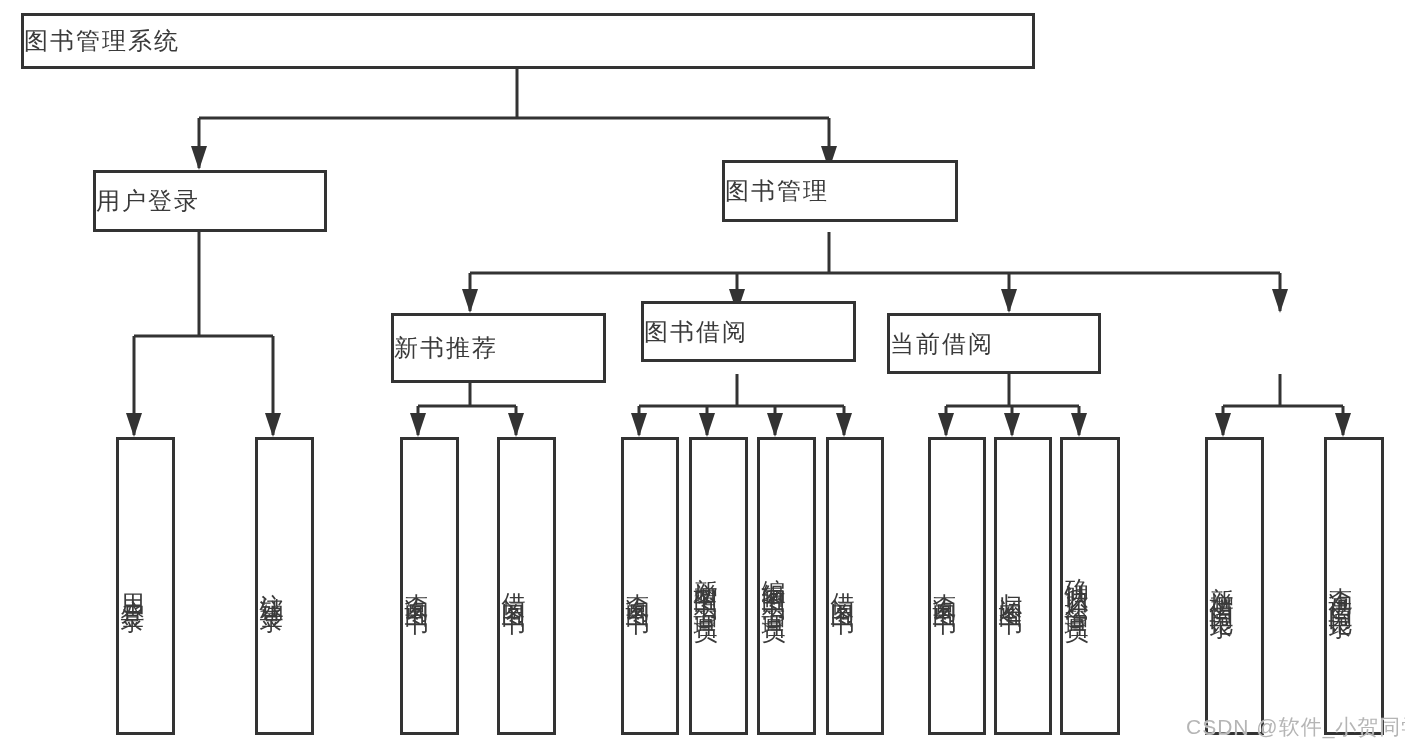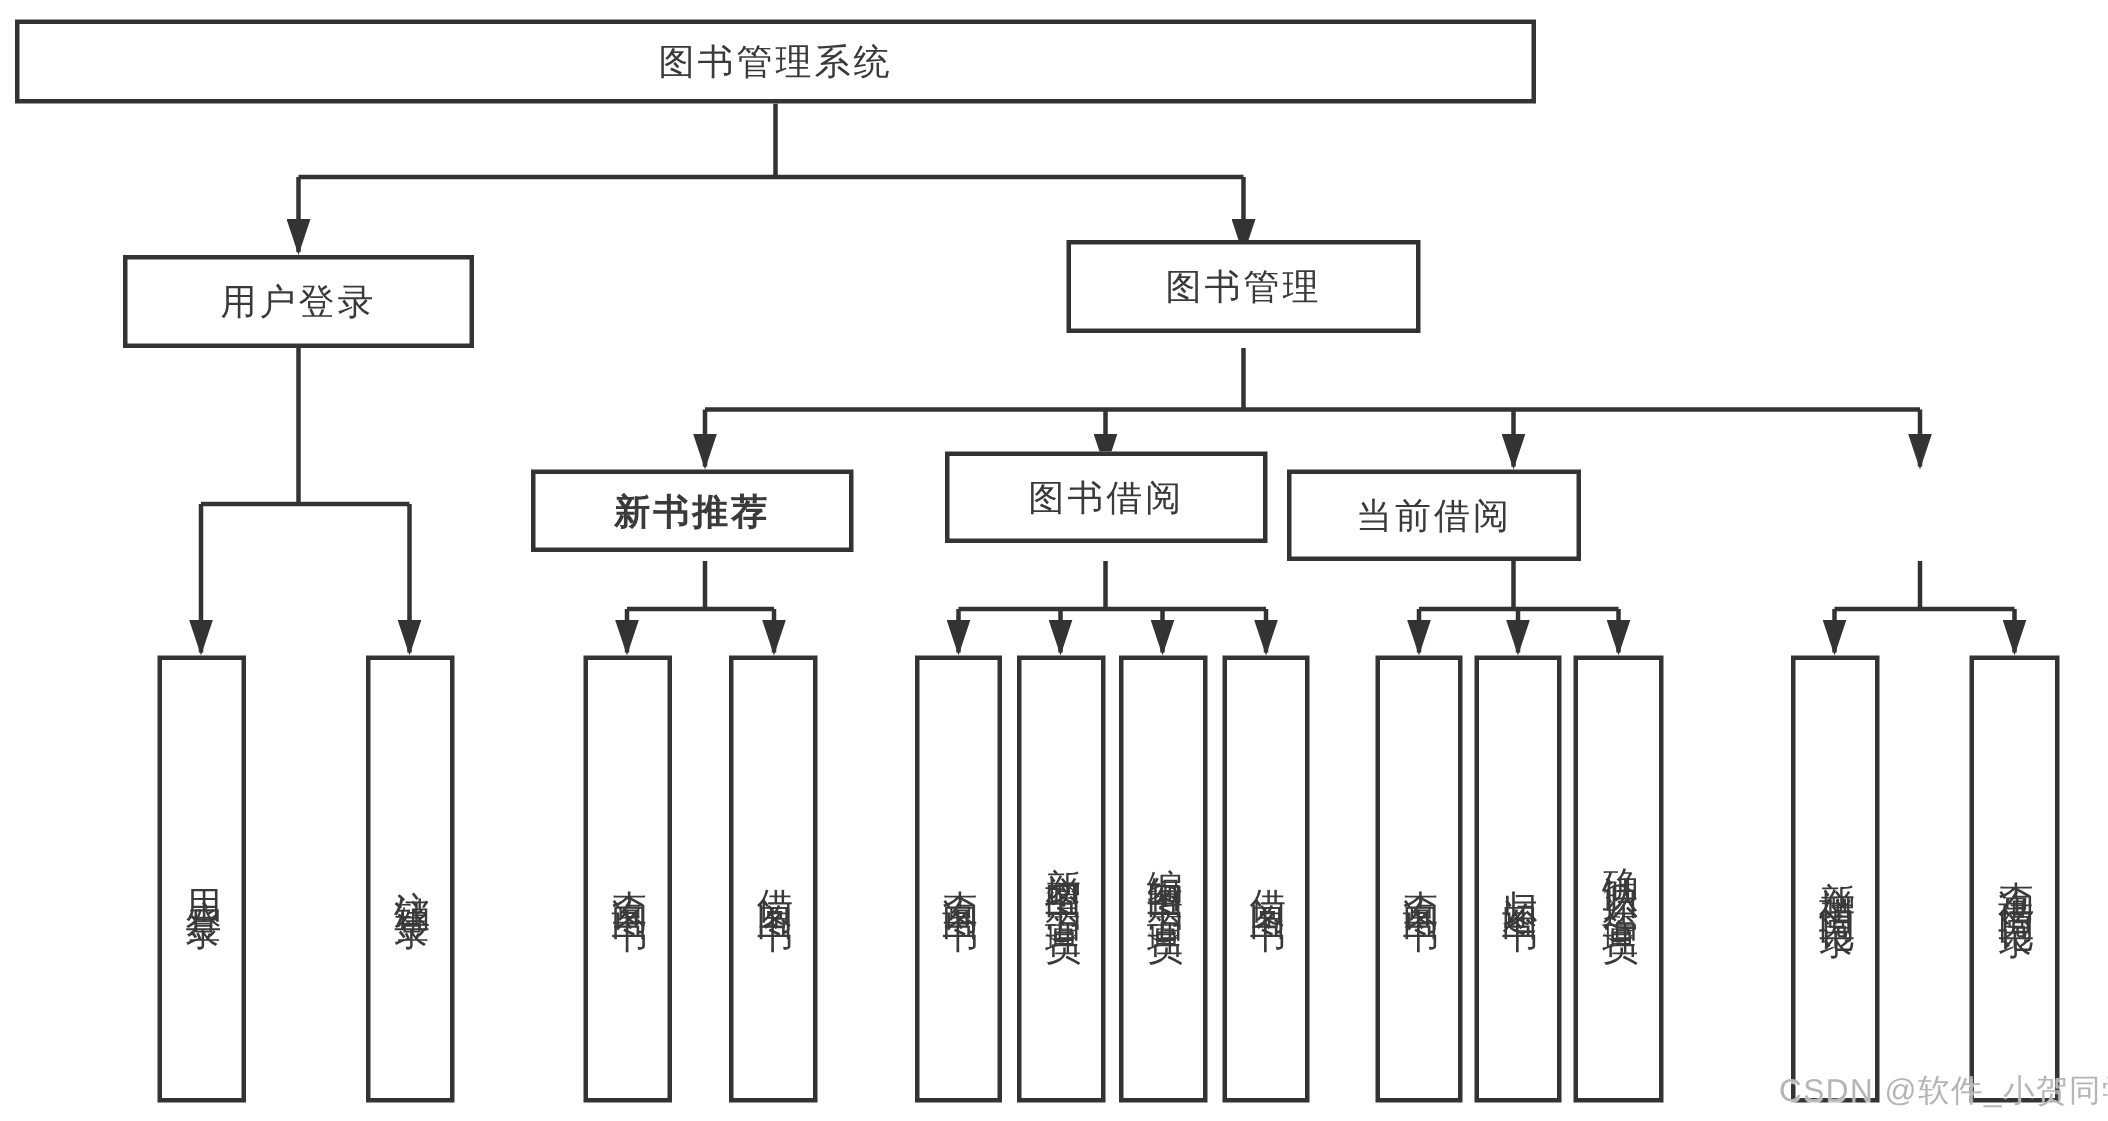--- a/index.html
+++ b/index.html
@@ -32,26 +32,26 @@
   }
   .connectors .arrowhead{
     fill:var(--line);
   }
   .node{
     position:absolute;
     border:3px solid var(--line);
     background:#ffffff;
     display:flex;
     align-items:center;
-    justify-content:center;
     color:var(--text);
     font-size:24px;
     letter-spacing:2px;
     z-index:1;
     text-align:center;
+    margin-left:11px;
   }
   .leaf .vtxt{
     writing-mode:vertical-rl;
     text-orientation:mixed;
     letter-spacing:6px;
     line-height:1.1;
     font-size:24px;
   }
   .watermark{
     position:absolute;
@@ -122,27 +122,27 @@
     <span>图书管理系统</span>
   </div>
 
   <div class="node" style="left:82px;top:170px;width:234px;height:62px;">
     <span>用户登录</span>
   </div>
   <div class="node" style="left:711px;top:160px;width:236px;height:62px;">
     <span>图书管理</span>
   </div>
 
-  <div class="node" style="left:354px;top:313px;width:215px;height:55px;font-weight:bold;">
+  <div class="node" style="left:380px;top:313px;width:215px;height:70px;">
     <span>新书推荐</span>
   </div>
   <div class="node" style="left:630px;top:301px;width:215px;height:61px;">
     <span>图书借阅</span>
   </div>
-  <div class="node" style="left:858px;top:313px;width:196px;height:61px;">
+  <div class="node" style="left:876px;top:313px;width:214px;height:61px;">
     <span>当前借阅</span>
   </div>
 
   <div class="node leaf" style="left:105px;top:437px;width:59px;height:298px;">
     <span class="vtxt">用户登录</span>
   </div>
   <div class="node leaf" style="left:244px;top:437px;width:59px;height:298px;">
     <span class="vtxt">注销登录</span>
   </div>
 

